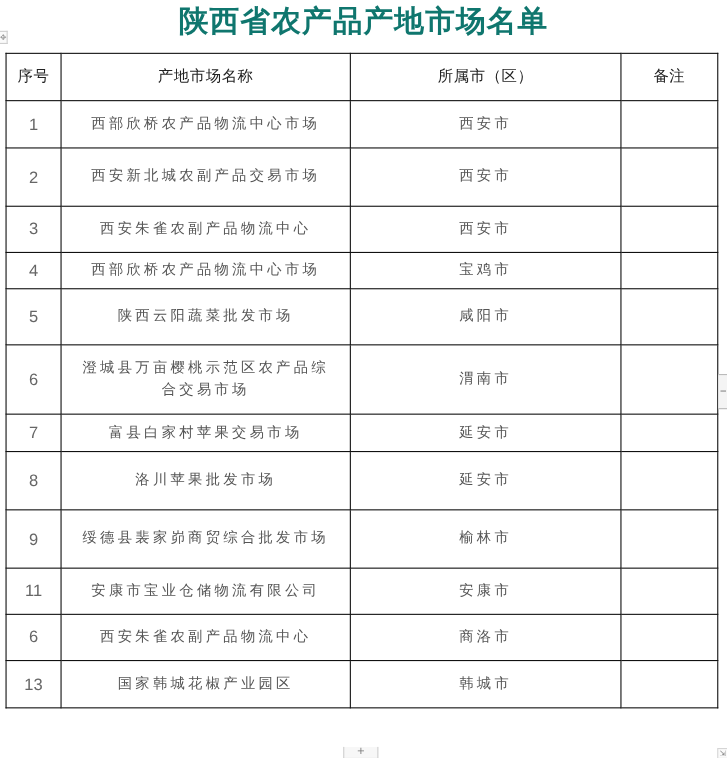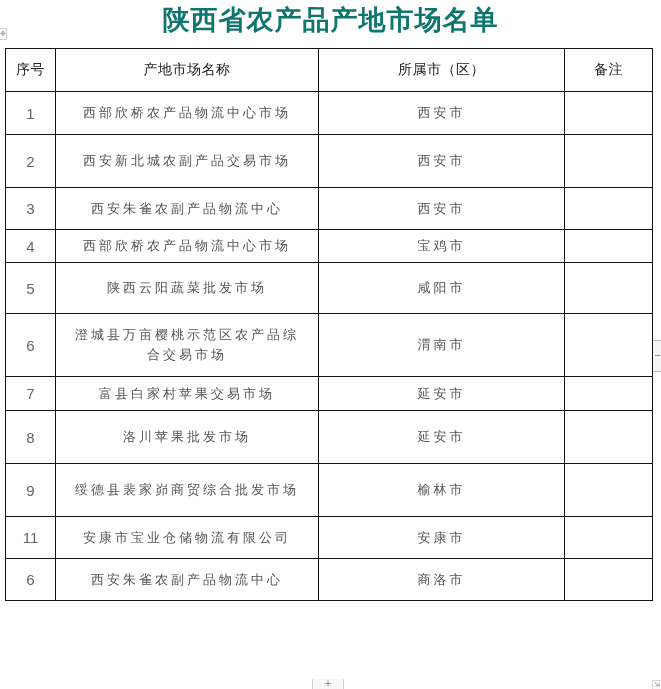--- a/index.html
+++ b/index.html
@@ -143,18 +143,24 @@
       <td class="name"><span class="wrap">安康市宝业仓储物流有限公司</span></td>
       <td class="city">安康市</td>
       <td class="note"></td>
     </tr>
     <tr style="height:42px">
       <td class="seq">6</td>
       <td class="name"><span class="wrap">西安朱雀农副产品物流中心</span></td>
       <td class="city">商洛市</td>
       <td class="note"></td>
     </tr>
+    <tr style="height:43px">
+      <td class="seq">13</td>
+      <td class="name"><span class="wrap">国家韩城花椒产业园区</span></td>
+      <td class="city">韩城市</td>
+      <td class="note"></td>
+    </tr>
   </tbody>
 </table>
 
 <div class="side-marker"></div>
 <div class="add-row-btn">+</div>
 <div class="resize-handle">⇲</div>
 
 </body></html>

